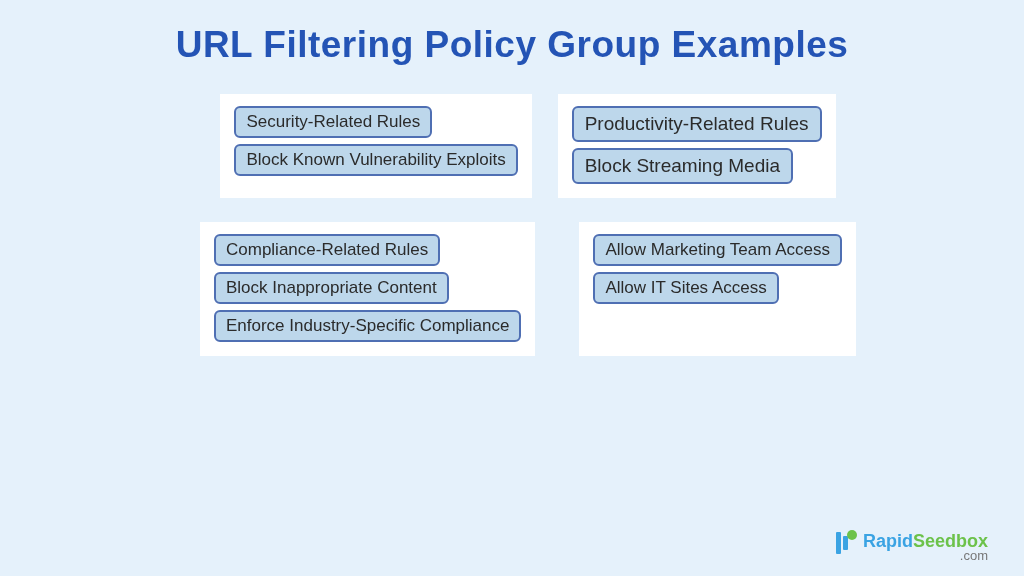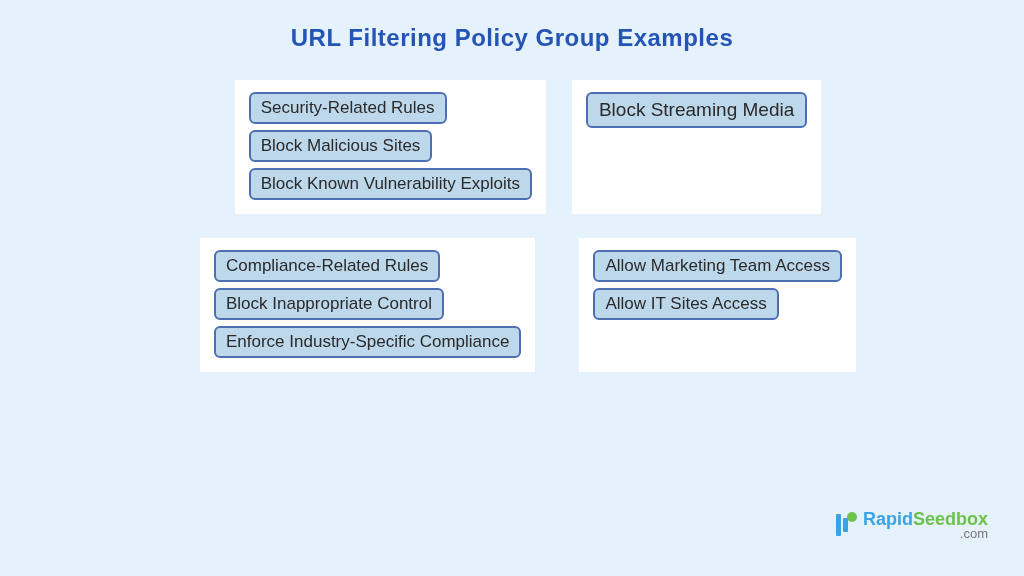--- a/index.html
+++ b/index.html
@@ -4,21 +4,21 @@
 <style>
   * { box-sizing: border-box; margin: 0; padding: 0; }
   html, body { width: 1024px; height: 576px; overflow: hidden; }
   body {
     background: #e5f1fb;
     font-family: Arial, Helvetica, sans-serif;
     position: relative;
   }
   .title {
     text-align: center;
-    font-size: 24px;
+    font-size: 37px;
     font-weight: 800;
     color: #2454b5;
     padding-top: 24px;
     letter-spacing: 0.5px;
   }
   .row {
     display: flex;
     justify-content: center;
     gap: 26px;
     margin-top: 28px;
@@ -47,23 +47,23 @@
     color: #2b2b2b;
     white-space: nowrap;
   }
   .pill.lg {
     font-size: 19px;
     padding: 5px 11px;
   }
   .brand {
     position: absolute;
     right: 36px;
-    bottom: 36px;
+    bottom: 14px;
     display: flex;
-    align-items: center;
+    align-items: flex-start;
     gap: 6px;
   }
   .brand .logo {
     display: flex;
     gap: 2px;
     align-items: center;
   }
   .brand .logo .bar {
     width: 5px;
     background: #3aa3e3;
@@ -84,32 +84,32 @@
   .brand .name .sub { color: #777; font-size: 13px; text-align: right; margin-top: -1px; }
 </style>
 </head>
 <body>
 
 <h1 class="title">URL Filtering Policy Group Examples</h1>
 
 <div class="row">
   <div class="card">
     <span class="pill">Security-Related Rules</span>
-    <span class="pill">Block Malicious Sites</span>
     <span class="pill">Block Known Vulnerability Exploits</span>
   </div>
   <div class="card">
+    <span class="pill lg">Productivity-Related Rules</span>
     <span class="pill lg">Block Streaming Media</span>
   </div>
 </div>
 
 <div class="row second">
   <div class="card">
     <span class="pill">Compliance-Related Rules</span>
-    <span class="pill">Block Inappropriate Control</span>
+    <span class="pill">Block Inappropriate Content</span>
     <span class="pill">Enforce Industry-Specific Compliance</span>
   </div>
   <div class="card">
     <span class="pill">Allow Marketing Team Access</span>
     <span class="pill">Allow IT Sites Access</span>
   </div>
 </div>
 
 <div class="brand">
   <div class="logo">

